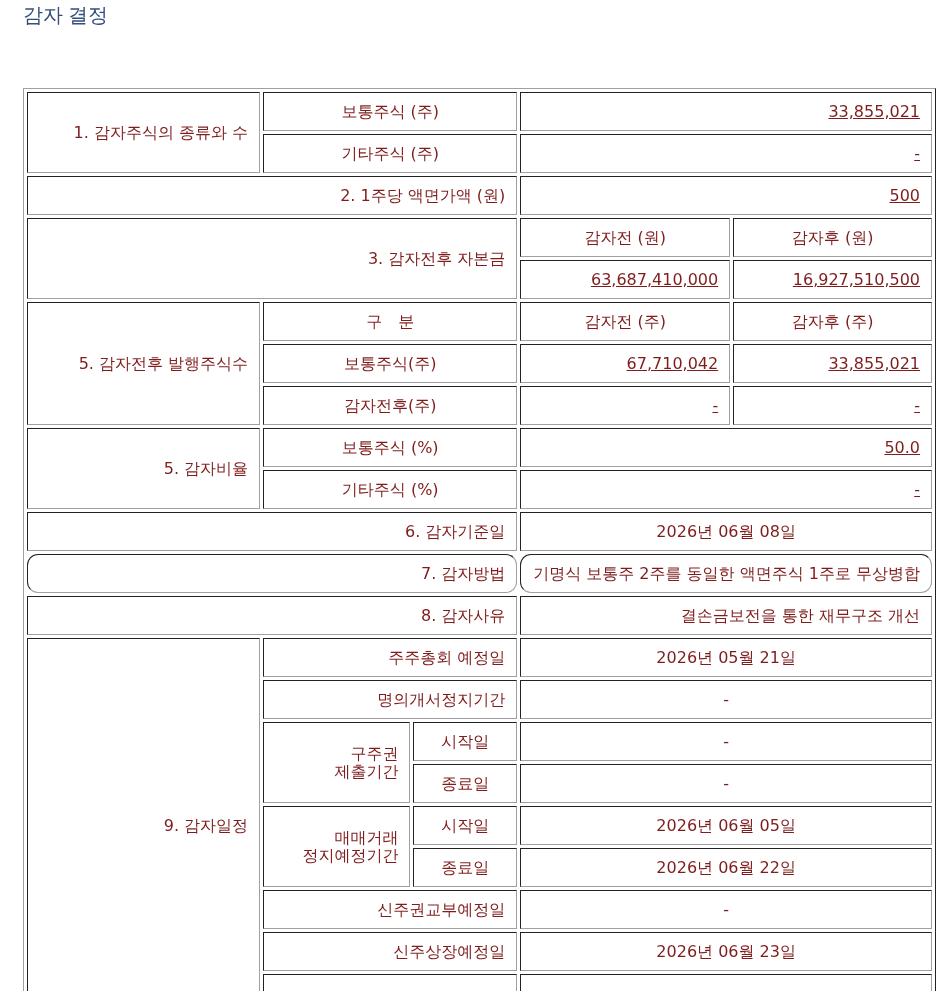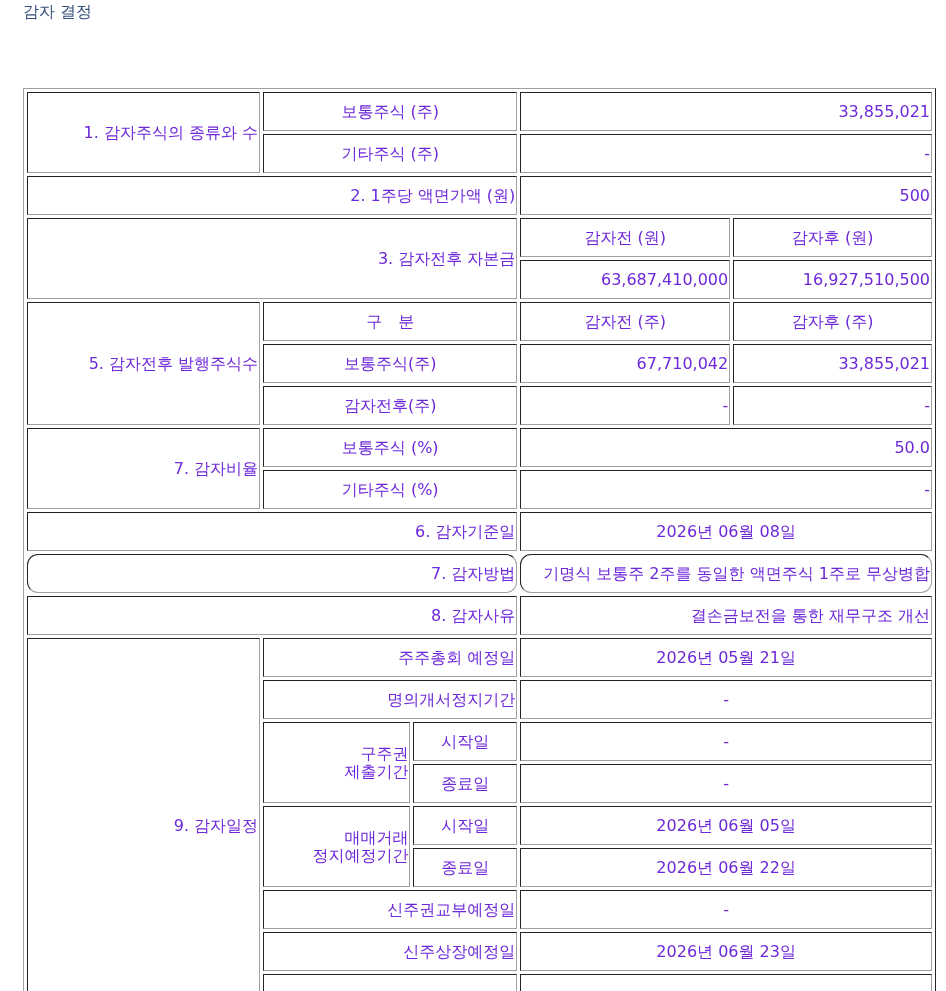--- a/index.html
+++ b/index.html
@@ -1,31 +1,31 @@
 <!DOCTYPE html>
 <html><head>
 <meta charset="utf-8">
 <style>
   html, body { margin: 0; padding: 0; background: #ffffff; }
   body { width: 946px; height: 991px; overflow: hidden; position: relative;
          font-family: "DejaVu Sans", "Liberation Sans", sans-serif; color: #555; }
-  .title { position: absolute; left: 23px; top: 2px; font-size: 16px; color: #34507a;
-           letter-spacing: 0px; font-weight: normal; }
+  .title { position: absolute; left: 23px; top: 2px; font-size: 20px; color: #34507a;
+           letter-spacing: 0px; font-weight: normal; font-family: Liberation Serif, serif; }
   table.main { position: absolute; left: 23px; top: 88px; width: 913px;
                border-collapse: separate; border-spacing: 3px;
                border-top: 1px solid #a0a0a0; border-left: 1px solid #a0a0a0;
                border-right: 1px solid #222; border-bottom: 1px solid #222;
                table-layout: fixed; }
   table.main td { border-top: 1px solid #222; border-left: 1px solid #222;
                   border-right: 1px solid #a0a0a0; border-bottom: 1px solid #a0a0a0;
-                  padding: 0 1px; font-size: 16px; color: #6d28d9; height: 37px;
+                  padding: 0 11px; font-size: 16px; color: #7f1d1d; height: 37px;
                   line-height: 18px; vertical-align: middle; overflow: hidden; }
   td.l { text-align: right; }
   td.c { text-align: center; }
-  td.r { text-align: right; }
+  td.r { text-align: right; text-decoration: underline; }
   td.tall { height: 55px; border-radius: 11px; }
 </style>
 </head>
 <body>
 
 <div class="title">감자 결정</div>
 
 <table class="main">
   <colgroup>
     <col style="width:231px">
@@ -72,21 +72,21 @@
       <td class="r">67,710,042</td>
       <td class="r">33,855,021</td>
     </tr>
     <tr>
       <td class="c" colspan="2">감자전후(주)</td>
       <td class="r">-</td>
       <td class="r">-</td>
     </tr>
 
     <tr>
-      <td class="l" rowspan="2">7. 감자비율</td>
+      <td class="l" rowspan="2">5. 감자비율</td>
       <td class="c" colspan="2">보통주식 (%)</td>
       <td class="r" colspan="2">50.0</td>
     </tr>
     <tr>
       <td class="c" colspan="2">기타주식 (%)</td>
       <td class="r" colspan="2">-</td>
     </tr>
 
     <tr>
       <td class="l" colspan="3">6. 감자기준일</td>

